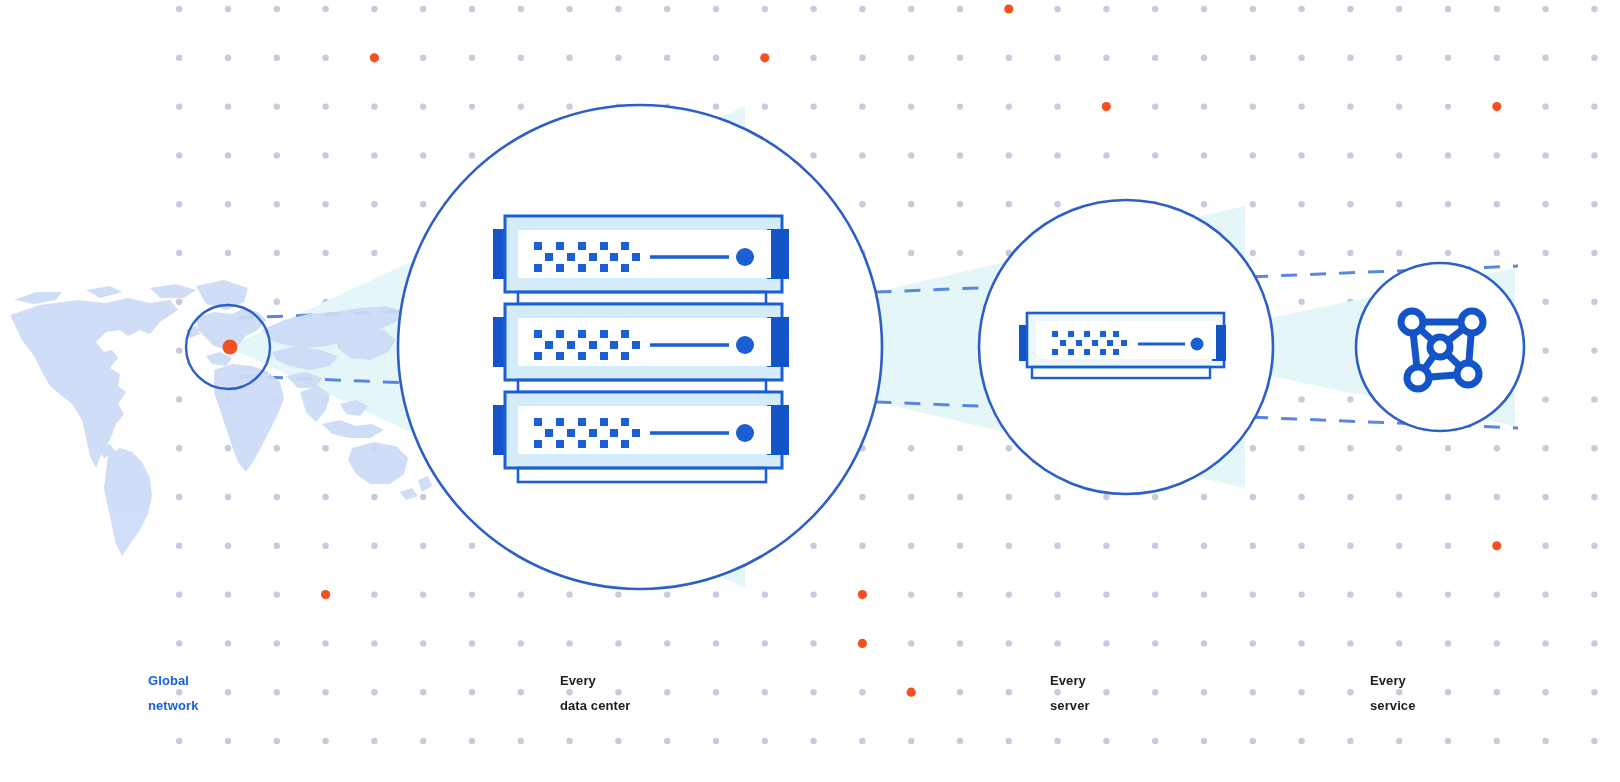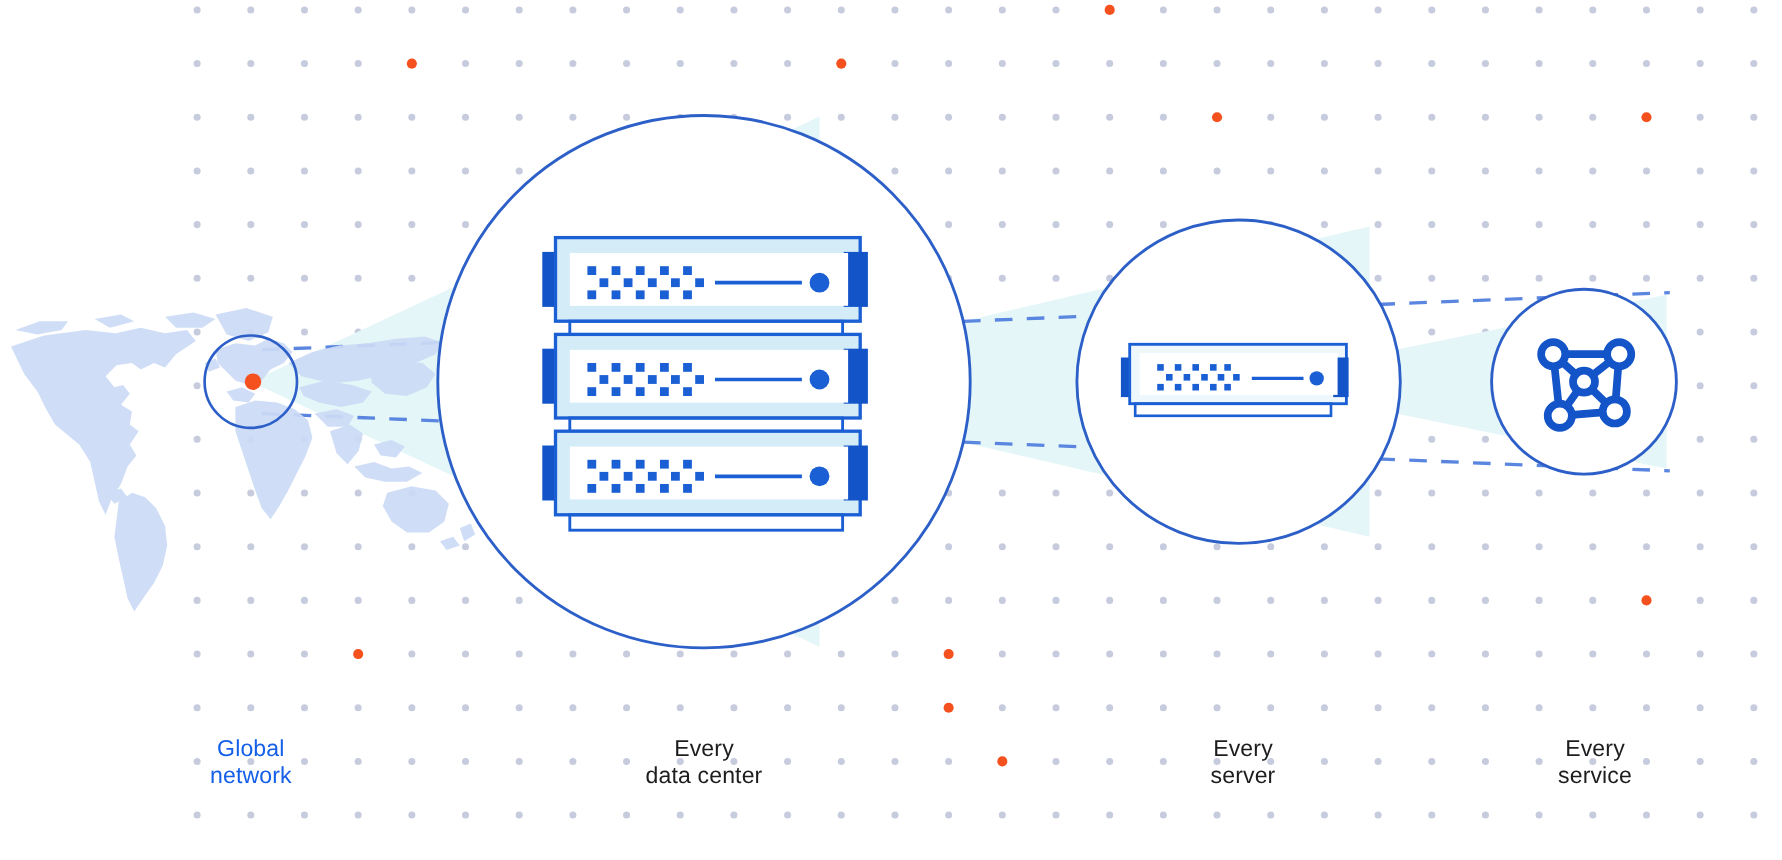--- a/index.html
+++ b/index.html
@@ -9,24 +9,24 @@
     background:#ffffff;
     font-family:"Liberation Sans","DejaVu Sans",sans-serif;
     overflow:hidden;
     position:relative;
   }
   #stage{position:absolute;inset:0;width:1620px;height:782px;}
   svg.layer{position:absolute;left:0;top:0;width:1620px;height:782px;display:block;}
 
   .caption{
     position:absolute;
-    text-align:center;
-    font-size:21px;
+    text-align:left;
+    font-size:13px;
     line-height:25px;
-    font-weight:400;
+    font-weight:700;
     color:#1d1d1f;
     white-space:pre-line;
     letter-spacing:.1px;
   }
   .caption.accent{color:#1560e8;}
   #cap-global{left:148px;top:668px;width:160px;}
   #cap-dc{left:560px;top:668px;width:160px;}
   #cap-server{left:1050px;top:668px;width:160px;}
   #cap-service{left:1370px;top:668px;width:160px;}
 </style>

